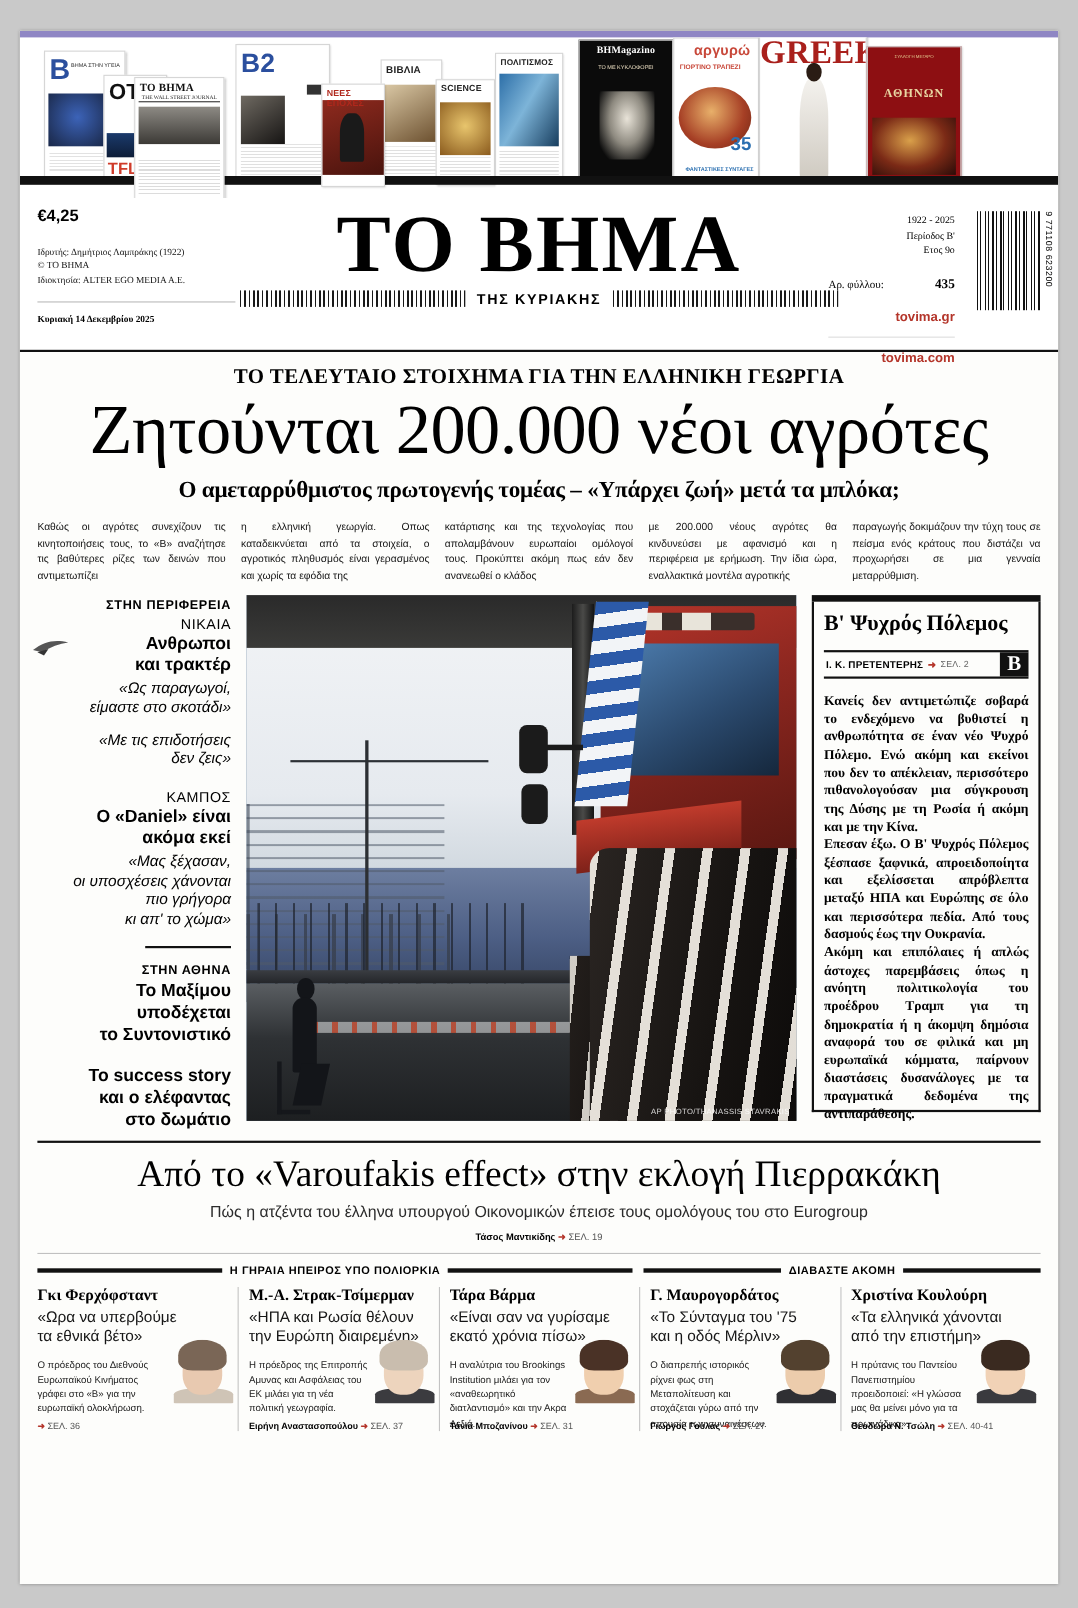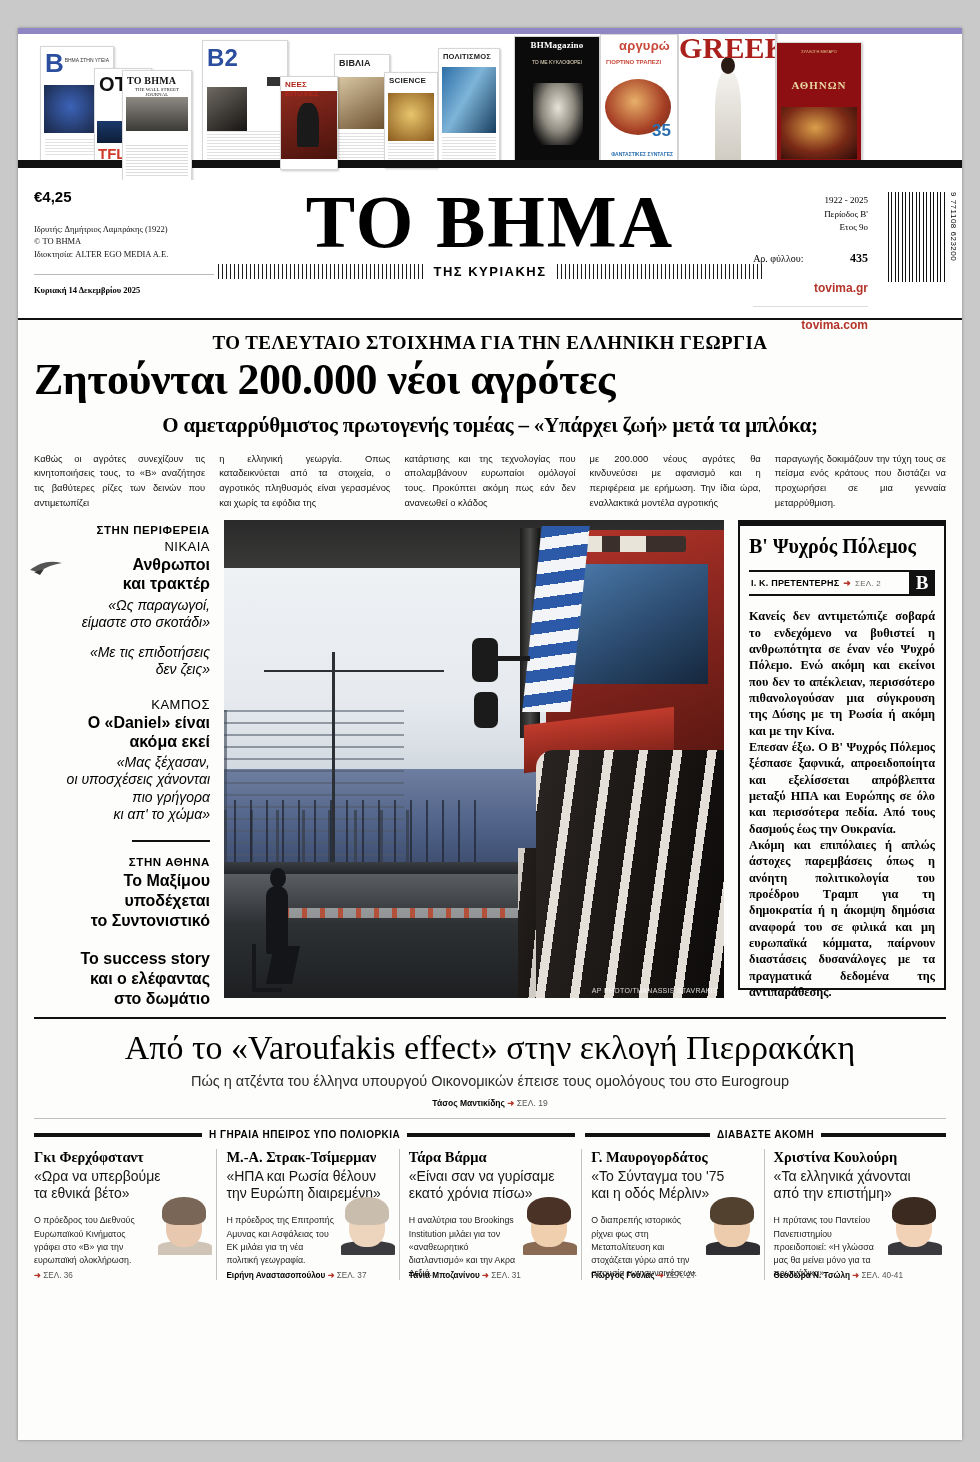--- a/index.html
+++ b/index.html
@@ -69,21 +69,21 @@
   .cv-ot      { width: 58px; height: 96px; margin-left: -20px; }
   .cv-ot .ttl { font-size: 20px; color: #111; }
   .cv-ot .ph  { position:absolute; right:2px; top:3px; width:26px; height:24px;
                 background: linear-gradient(160deg,#5a4a38,#1d1a16); }
   .cv-ot .ph2 { position:absolute; right:2px; top:30px; width:26px; height:18px;
                 background: linear-gradient(160deg,#b9b3a8,#6e685e); }
   .cv-ot .bl  { position:absolute; left:2px; right:2px; top:52px; height:22px;
                 background: linear-gradient(#1b3a6b,#0d1d38); }
   .cv-ot .tfx { position:absolute; left:3px; top:76px; font-size:15px; color:#cf3b2a; font-weight:bold;}
 
-  .cv-tb      { width: 70px; height: 112px; margin-left: -30px; margin-bottom: -18px; z-index:3;}
+  .cv-tb      { width: 82px; height: 112px; margin-left: -30px; margin-bottom: -18px; z-index:3;}
   .cv-tb .ttl { font-size: 10px; color:#111; font-family:"Liberation Serif",serif;}
   .cv-tb .wsj { position:absolute; left:3px; top:16px; right:3px; font-size:5px;
                 font-family:"Liberation Serif",serif; text-align:center; border-bottom:1px solid #333;}
   .cv-tb .img { position:absolute; left:3px; top:26px; right:3px; height:34px;
                 background: linear-gradient(#8d8a84,#3c3a36); }
   .cv-tb .lns { position:absolute; left:3px; right:3px; bottom:4px; height:32px;
                 background: repeating-linear-gradient(#dcdcdc 0 1px, #fff 1px 3px); }
 
   .cv-b2      { width: 86px; height: 124px; margin-left: 10px; }
   .cv-b2 .ttl { font-size: 24px; color:#2b4f9e; }
@@ -214,22 +214,22 @@
     font-family:"Liberation Sans",sans-serif;
   }
 
   
   .lead { padding: 12px 16px 0 16px; }
   .kicker {
     text-align: center; font-family:"Liberation Serif",serif;
     font-size: 19px; font-weight: bold; letter-spacing: .4px;
   }
   .headline {
-    text-align: left; font-family:"Liberation Serif",serif;
-    font-size: 44px; font-weight: bold; line-height: 1.02;
+    text-align: center; font-family:"Liberation Serif",serif;
+    font-size: 64px; font-weight: normal; line-height: 1.02;
     margin-top: 4px; letter-spacing: -0.5px;
   }
   .deck {
     text-align: center; font-family:"Liberation Serif",serif;
     font-size: 21px; font-weight: bold; margin-top: 10px; letter-spacing:-0.2px;
   }
 
   .intro-cols {
     display: grid; grid-template-columns: repeat(5, 1fr); gap: 14px;
     margin-top: 14px; padding: 0 16px;

